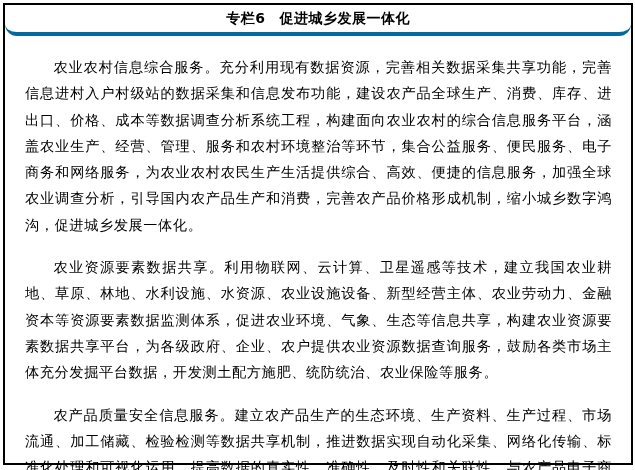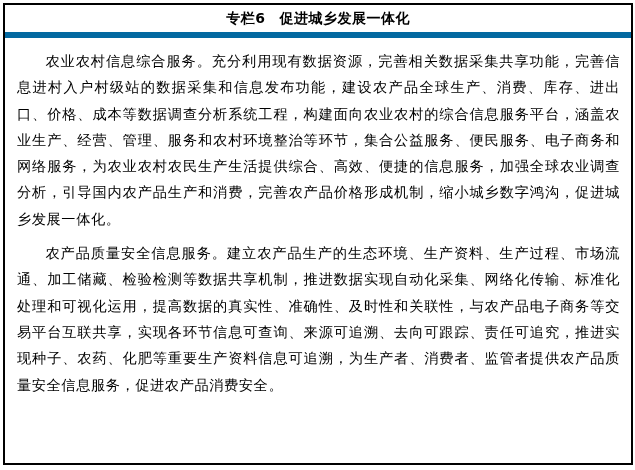--- a/index.html
+++ b/index.html
@@ -19,50 +19,52 @@
     position: absolute;
     left: 3px;
     top: 3px;
     width: 626px;
     height: 458px;
     border: 2px solid #000000;
     box-sizing: content-box;
   }
   .box-header {
     height: 27px;
-    border-bottom: 6px solid #0369a1;
+    border-bottom: 4px solid #0369a1;
     display: flex;
     align-items: center;
     justify-content: center;
     font-weight: bold;
     font-size: 14px;
     letter-spacing: 0.5px;
+    border-radius: 12px;
   }
   .box-header .label {
     margin-right: 14px;
   }
   .box-body {
     padding: 2px 3px 0 4px;
   }
   .para {
     font-size: 14.2px;
     line-height: 26.3px;
-    margin: 8px;
+    margin: 16px;
     text-indent: 2em;
     text-align: justify;
     text-align-last: left;
     letter-spacing: 0.6px;
     word-break: break-all;
   }
 </style>
 </head>
 <body>
 
 <div class="box">
   <div class="box-header">
     <span class="label">专栏6</span>
     <span class="title">促进城乡发展一体化</span>
   </div>
   <div class="box-body">
     <p class="para">农业农村信息综合服务。充分利用现有数据资源，完善相关数据采集共享功能，完善信息进村入户村级站的数据采集和信息发布功能，建设农产品全球生产、消费、库存、进出口、价格、成本等数据调查分析系统工程，构建面向农业农村的综合信息服务平台，涵盖农业生产、经营、管理、服务和农村环境整治等环节，集合公益服务、便民服务、电子商务和网络服务，为农业农村农民生产生活提供综合、高效、便捷的信息服务，加强全球农业调查分析，引导国内农产品生产和消费，完善农产品价格形成机制，缩小城乡数字鸿沟，促进城乡发展一体化。</p>
+    <p class="para">农业资源要素数据共享。利用物联网、云计算、卫星遥感等技术，建立我国农业耕地、草原、林地、水利设施、水资源、农业设施设备、新型经营主体、农业劳动力、金融资本等资源要素数据监测体系，促进农业环境、气象、生态等信息共享，构建农业资源要素数据共享平台，为各级政府、企业、农户提供农业资源数据查询服务，鼓励各类市场主体充分发掘平台数据，开发测土配方施肥、统防统治、农业保险等服务。</p>
     <p class="para">农产品质量安全信息服务。建立农产品生产的生态环境、生产资料、生产过程、市场流通、加工储藏、检验检测等数据共享机制，推进数据实现自动化采集、网络化传输、标准化处理和可视化运用，提高数据的真实性、准确性、及时性和关联性，与农产品电子商务等交易平台互联共享，实现各环节信息可查询、来源可追溯、去向可跟踪、责任可追究，推进实现种子、农药、化肥等重要生产资料信息可追溯，为生产者、消费者、监管者提供农产品质量安全信息服务，促进农产品消费安全。</p>
   </div>
 </div>
 
 </body></html>

